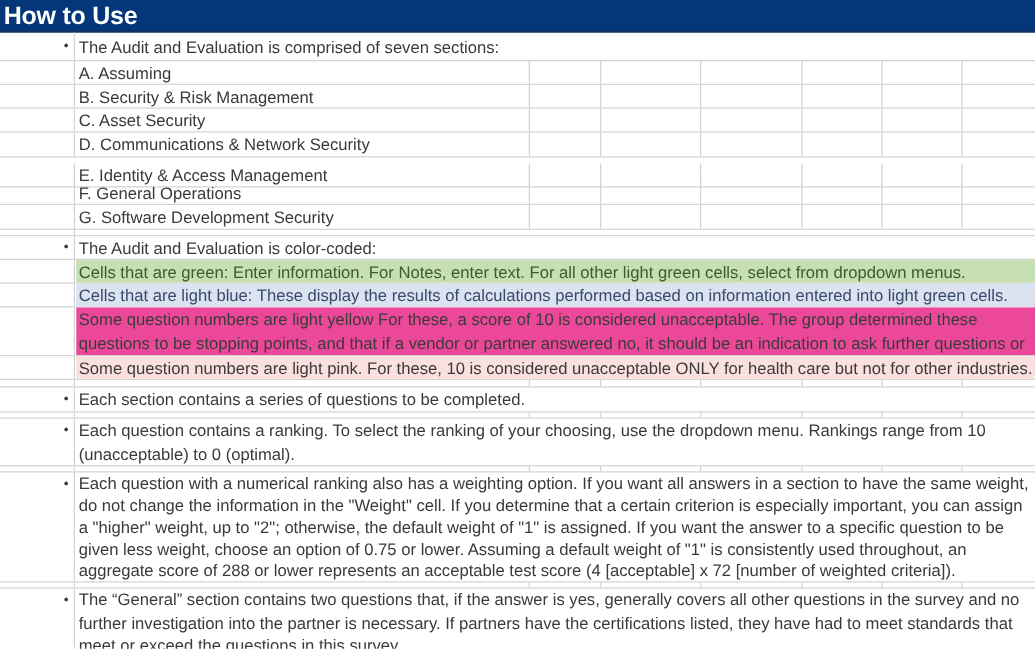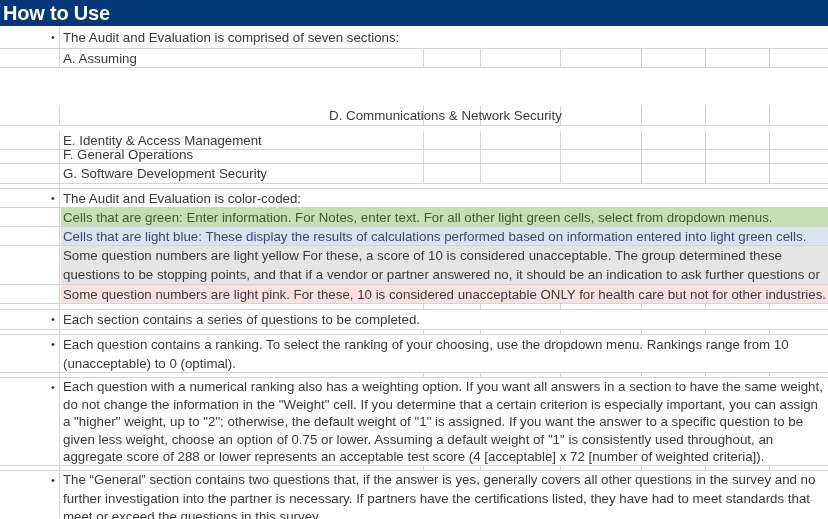--- a/index.html
+++ b/index.html
@@ -21,21 +21,21 @@
   .colA { position:absolute; left:0; top:0; bottom:0; width:60px; border-right:1px solid #d4d4d4; box-sizing:border-box; }
   .bullet { position:absolute; left:51px; top:0; font-size:11px; line-height:19px; color:#3a3a3a; }
   .cell {
     position:absolute; left:61px; right:0; top:0; bottom:0;
     padding:0 0 0 2px; line-height:19px; white-space:nowrap; overflow:hidden;
   }
   .cell.wrap { white-space:normal; padding-right:4px; }
   .gridline { position:absolute; top:0; bottom:0; width:1px; background:#d4d4d4; }
   .green { background:#c6e0b4; }
   .blue { background:#dbe3f1; }
-  .yellow { background:#e5e5e5; }
+  .yellow { background:#ec4899; }
   .pink { background:#fbe0e0; }
   .text-green { color:#3e5a2f; }
   .text-blue { color:#384a6a; }
 </style>
 </head>
 <body>
 
 <div class="header">
   <div class="header-title">How to Use</div>
 </div>
@@ -51,21 +51,41 @@
   <div class="row" style="top:23px;height:19px;">
     <div class="colA"></div>
     <div class="gridline" style="left:423px"></div>
     <div class="gridline" style="left:480px"></div>
     <div class="gridline" style="left:560px"></div>
     <div class="gridline" style="left:641px"></div>
     <div class="gridline" style="left:705px"></div>
     <div class="gridline" style="left:769px"></div>
     <div class="cell">A. Assuming</div>
   </div>
-  <div class="row" style="top:80px;height:20px;text-align:center;">
+  <div class="row" style="top:42px;height:19px;">
+    <div class="colA"></div>
+    <div class="gridline" style="left:423px"></div>
+    <div class="gridline" style="left:480px"></div>
+    <div class="gridline" style="left:560px"></div>
+    <div class="gridline" style="left:641px"></div>
+    <div class="gridline" style="left:705px"></div>
+    <div class="gridline" style="left:769px"></div>
+    <div class="cell">B. Security &amp; Risk Management</div>
+  </div>
+  <div class="row" style="top:61px;height:19px;">
+    <div class="colA"></div>
+    <div class="gridline" style="left:423px"></div>
+    <div class="gridline" style="left:480px"></div>
+    <div class="gridline" style="left:560px"></div>
+    <div class="gridline" style="left:641px"></div>
+    <div class="gridline" style="left:705px"></div>
+    <div class="gridline" style="left:769px"></div>
+    <div class="cell">C. Asset Security</div>
+  </div>
+  <div class="row" style="top:80px;height:20px;">
     <div class="colA"></div>
     <div class="gridline" style="left:423px"></div>
     <div class="gridline" style="left:480px"></div>
     <div class="gridline" style="left:560px"></div>
     <div class="gridline" style="left:641px"></div>
     <div class="gridline" style="left:705px"></div>
     <div class="gridline" style="left:769px"></div>
     <div class="cell">D. Communications &amp; Network Security</div>
   </div>
   <div class="row" style="top:105px;height:19px;">

